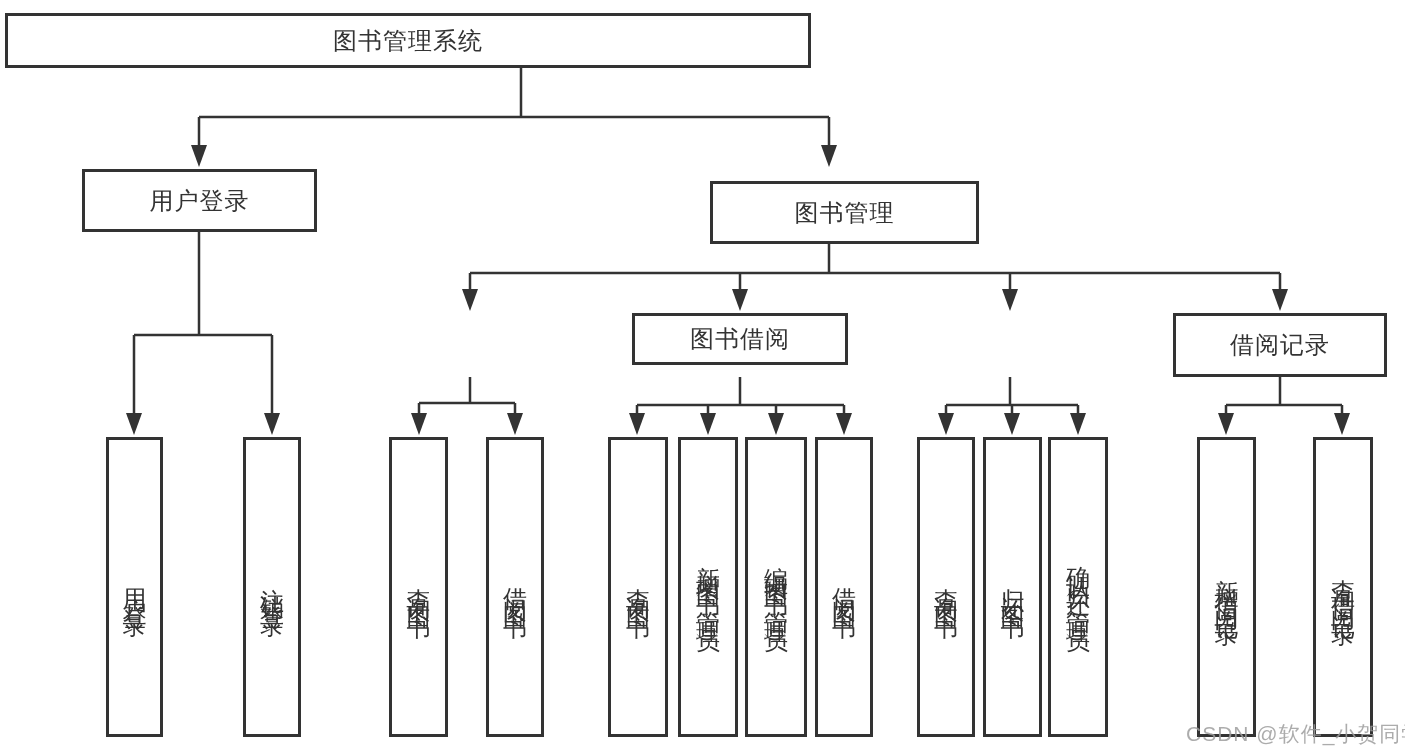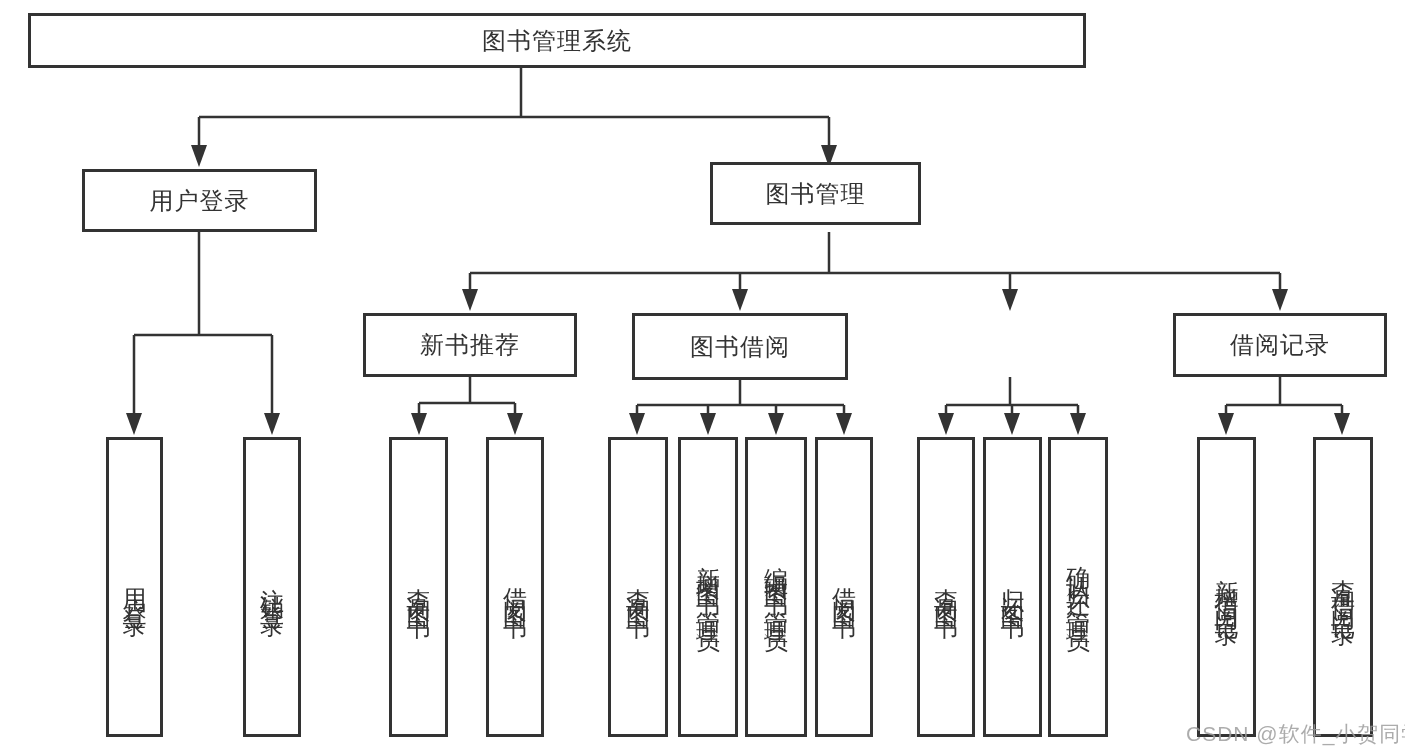--- a/index.html
+++ b/index.html
@@ -46,25 +46,25 @@
   .leaf .vtext {
     writing-mode: vertical-rl;
     text-orientation: mixed;
     font-size: 24px;
     line-height: 1.0;
     letter-spacing: 9px;
     color: #333333;
     white-space: nowrap;
   }
   
-  .n-root  { left: 28px;   top: 13px;  width: 1058px; height: 55px; }
+  .n-root  { left: 5px;   top: 13px;  width: 806px; height: 55px; }
   .n-login { left: 82px;   top: 169px; width: 235px;  height: 63px; }
-  .n-mgmt  { left: 710px;  top: 162px; width: 211px;  height: 63px; }
+  .n-mgmt  { left: 710px;  top: 181px; width: 269px;  height: 63px; }
   .n-nb    { left: 363px;  top: 313px; width: 214px;  height: 64px; }
-  .n-bb    { left: 632px;  top: 313px; width: 216px;  height: 67px; }
+  .n-bb    { left: 632px;  top: 313px; width: 216px;  height: 52px; }
   .n-cb    { left: 903px;  top: 313px; width: 215px;  height: 64px; }
   .n-br    { left: 1173px; top: 313px; width: 214px;  height: 64px; }
   
   .lf-ul1 { left: 106px;  width: 57px; }
   .lf-ul2 { left: 243px;  width: 58px; }
   .lf-nb1 { left: 389px;  width: 59px; }
   .lf-nb2 { left: 486px;  width: 58px; }
   .lf-bb1 { left: 608px;  width: 60px; }
   .lf-bb2 { left: 678px;  width: 60px; }
   .lf-bb3 { left: 745px;  width: 62px; }
@@ -127,23 +127,20 @@
     <span>图书管理系统</span>
   </div>
 
   <div class="node n-login">
     <span>用户登录</span>
   </div>
   <div class="node n-mgmt">
     <span>图书管理</span>
   </div>
 
-  <div class="node n-nb">
-    <span>新书推荐</span>
-  </div>
   <div class="node n-bb">
     <span>图书借阅</span>
   </div>
   <div class="node n-br">
     <span>借阅记录</span>
   </div>
 
   <div class="leaf lf-ul1">
     <span class="vtext">用户登录</span>
   </div>

